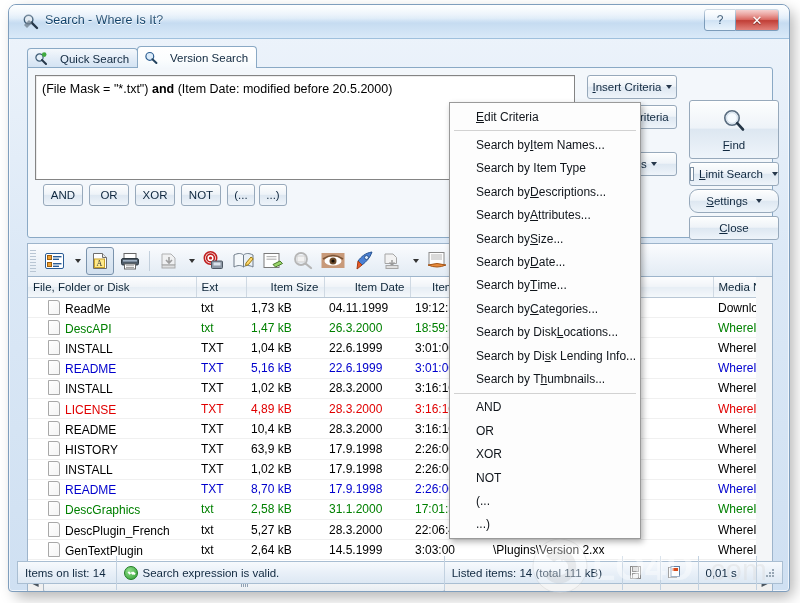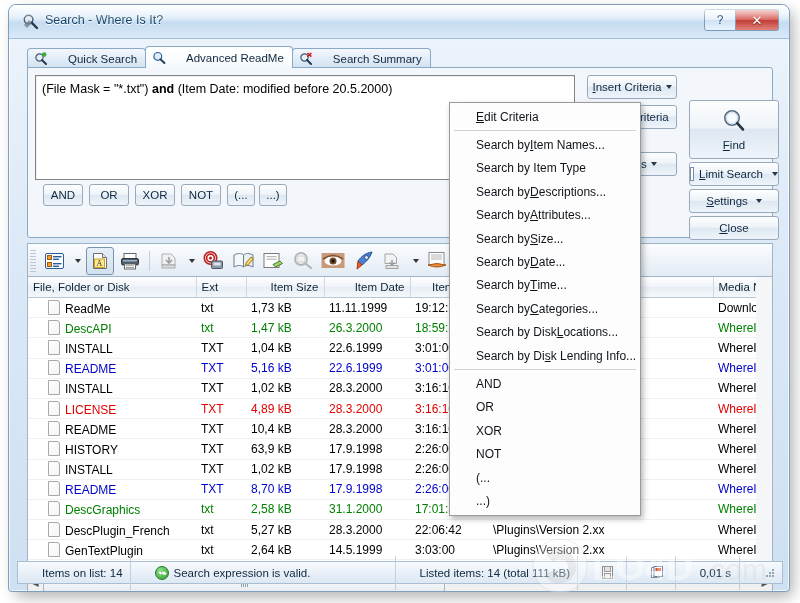--- a/index.html
+++ b/index.html
@@ -39,21 +39,21 @@
   .capbtn.help{border-radius:3px 0 0 3px;
       background:linear-gradient(180deg,#fbfdff 0%,#e3eefa 50%,#cfe2f4 51%,#e9f3fc 100%);}
   .capbtn.close{border-radius:0 3px 3px 0;border-left:none;width:42px;color:#fff;
       font-weight:bold;font-size:13px;
       background:linear-gradient(180deg,#e88b86 0%,#d65b53 48%,#bf3a32 50%,#e2827b 100%);
       text-shadow:0 1px 1px rgba(0,0,0,.45);}
   
   #client{position:relative;height:552px;padding:0;}
   
   #tabstrip{position:absolute;left:18px;top:8px;height:21px;display:flex;align-items:flex-end;}
-  .tab{height:19px;margin-right:-1px;padding:0 8px 0 6px;display:flex;align-items:center;gap:20px;
+  .tab{height:19px;margin-right:-1px;padding:0 8px 0 6px;display:flex;align-items:center;gap:12px;
        border:1px solid #8aa9c5;border-bottom:none;border-radius:4px 4px 0 0;
        background:linear-gradient(180deg,#f4f8fc 0%,#e2ecf7 50%,#d2e2f2 100%);
        font-size:11.5px;color:#10283f;cursor:default;white-space:nowrap;}
   .tab.active{height:21px;background:#f5f8fb;border-color:#8aa9c5;position:relative;z-index:3;
        background:linear-gradient(180deg,#ffffff 0%,#fbfdfe 60%,#f3f8fc 100%);}
   .tabico{width:14px;height:13px;position:relative;display:inline-block;}
   #tabpanelframe{position:absolute;left:18px;top:28px;width:744px;height:169px;
        border:1px solid #8aa9c5;background:#f3f7fb;border-radius:0 3px 3px 3px;}
   
   #criteriaBox{position:absolute;left:26px;top:36px;width:538px;height:103px;
@@ -66,21 +66,21 @@
       cursor:default;box-shadow:0 1px 0 rgba(255,255,255,.8) inset;white-space:nowrap;}
   u{text-decoration:underline;}
   #insertCriteriaBtn{position:absolute;left:578px;top:36px;width:88px;height:22px;}
   #deleteCriteriaBtn{position:absolute;left:578px;top:66px;width:88px;height:22px;}
   #optionsBtn{position:absolute;left:578px;top:113px;width:88px;height:22px;}
   .opbtn{position:absolute;top:145px;height:20px;}
   
   #findBtn{position:absolute;left:680px;top:61px;width:88px;height:57px;
       flex-direction:column;gap:2px;}
   #limitBtn{position:absolute;left:680px;top:123px;width:88px;height:22px;gap:5px;}
-  #settingsBtn{position:absolute;left:680px;top:150px;width:88px;height:22px;gap:4px;}
+  #settingsBtn{position:absolute;left:680px;top:150px;width:88px;height:22px;gap:4px;border-radius:9px;}
   #closeBtn{position:absolute;left:680px;top:177px;width:88px;height:22px;}
   .chk{width:12px;height:12px;border:1px solid #7b8ea1;background:#fff;display:inline-block;}
   .caret{width:0;height:0;border-left:3.5px solid transparent;border-right:3.5px solid transparent;
       border-top:4px solid #25374a;display:inline-block;margin-left:4px;}
   
   #toolbar{position:absolute;left:18px;top:204px;width:744px;height:33px;
      background:linear-gradient(180deg,#fbfcfe 0%,#eef3f9 50%,#e2ebf4 100%);
      border:1px solid #9db4cb;border-bottom:none;display:flex;align-items:center;}
   .grip{width:6px;height:22px;margin:0 3px 0 2px;
      background:repeating-linear-gradient(180deg,#b9c6d4 0 1px,transparent 1px 3px);}
@@ -113,21 +113,21 @@
   .sbarrow{width:15px;height:15px;display:flex;align-items:center;justify-content:center;
      font-size:8px;color:#4a5560;}
   #hthumb{height:14px;margin:0 0 0 0;width:400px;border:1px solid #a9b6c3;border-radius:2px;
      background:linear-gradient(180deg,#fdfdfd,#e8edf2);display:flex;align-items:center;justify-content:center;}
   .thumbgrip{width:7px;height:7px;background:repeating-linear-gradient(90deg,#8fa0b1 0 1px,transparent 1px 2px);}
   #vscrollbar{position:absolute;right:0;top:0;width:16px;height:100%;background:#f4f6f8;}
   
   #statusbar{position:absolute;left:8px;top:556px;width:764px;height:21px;
      background:linear-gradient(180deg,#f7fafd 0%,#e9f0f8 50%,#dde8f3 100%);
      border:1px solid #a9bed2;display:flex;align-items:center;font-size:11.5px;color:#10283f;}
-  .spanel{height:34px;display:flex;align-items:center;padding:0 7px;border-right:1px solid #c2d1e0;gap:5px;white-space:nowrap;margin-left:17px;}
+  .spanel{height:34px;display:flex;align-items:center;padding:0 7px;border-right:1px solid #c2d1e0;gap:5px;white-space:nowrap;}
   .okico{width:12px;height:12px;border-radius:50%;background:radial-gradient(circle at 35% 30%,#8ede8a,#2f9e32);
      border:1px solid #1d7a20;position:relative;}
   .okico:after{content:"";position:absolute;left:3px;top:5.5px;width:3px;height:1.5px;background:#fff;
      transform:rotate(45deg);box-shadow:2.5px -2px 0 0 #fff,3.5px -3px 0 0 #fff;}
   
   #menu{position:absolute;left:440px;top:97px;width:190px;
      background:#fdfdfd;border:1px solid #9a9a9a;
      box-shadow:2px 3px 6px rgba(0,0,0,.3);z-index:50;padding:2px 0;}
   .mi{height:23.4px;display:flex;align-items:center;padding:0 8px 0 26px;font-size:12px;color:#10151b;
      cursor:default;white-space:nowrap;}
@@ -171,31 +171,21 @@
           </span>
           <span>Quick Search</span>
         </div>
         <div class="tab active">
           <span class="tabico">
             <svg width="14" height="13" viewBox="0 0 14 13">
               <circle cx="5.8" cy="5.4" r="3.9" fill="#dcecfa" stroke="#2e5f92" stroke-width="1.2"></circle>
               <line x1="8.4" y1="8.2" x2="12.4" y2="12" stroke="#24435f" stroke-width="2" stroke-linecap="round"></line>
             </svg>
           </span>
-          <span>Advanced ReadMe</span>
-        </div>
-        <div class="tab">
-          <span class="tabico">
-            <svg width="14" height="13" viewBox="0 0 14 13">
-              <circle cx="5.5" cy="5.5" r="3.6" fill="#e6f0f8" stroke="#3c5a74" stroke-width="1.2"></circle>
-              <line x1="8" y1="8" x2="12" y2="12" stroke="#26384a" stroke-width="2" stroke-linecap="round"></line>
-              <path d="M8.4 1 L12.4 4.6 M12.4 1 L8.4 4.6" stroke="#d02020" stroke-width="1.6"></path>
-            </svg>
-          </span>
-          <span>Search Summary</span>
+          <span>Version Search</span>
         </div>
       </div>
 
       <div id="tabpanelframe"></div>
 
       <div id="criteriaBox">
         <div id="criteriaText">
           <span>(File Mask = "*.txt") </span><b>and</b><span> (Item Date: modified before 20.5.2000)</span>
         </div>
       </div>
@@ -388,21 +378,21 @@
               <th class="r">Item Time</th>
               <th>Folder</th>
               <th>Media Name</th>
             </tr>
           </thead>
           <tbody id="tbody">
               <tr style="color: rgb(0, 0, 0);">
                 <td><span class="fileico"></span>ReadMe</td>
                 <td>txt</td>
                 <td class="r">1,73 kB</td>
-                <td class="r">11.11.1999</td>
+                <td class="r">04.11.1999</td>
                 <td class="r">19:12:50</td>
                 <td>\UnRarOC</td>
                 <td>DownloadSamples</td>
               </tr>
               <tr style="color: rgb(0, 128, 0);">
                 <td><span class="fileico"></span>DescAPI</td>
                 <td>txt</td>
                 <td class="r">1,47 kB</td>
                 <td class="r">26.3.2000</td>
                 <td class="r">18:59:30</td>
@@ -574,20 +564,21 @@
           <div class="mi">Search by <u>I</u>tem Names...</div>
           <div class="mi">Search by Item Type</div>
           <div class="mi">Search by <u>D</u>escriptions...</div>
           <div class="mi">Search by <u>A</u>ttributes...</div>
           <div class="mi">Search by <u>S</u>ize...</div>
           <div class="mi">Search by <u>D</u>ate...</div>
           <div class="mi">Search by <u>T</u>ime...</div>
           <div class="mi">Search by <u>C</u>ategories...</div>
           <div class="mi">Search by Disk <u>L</u>ocations...</div>
           <div class="mi">Search by Di<u>s</u>k Lending Info...</div>
+          <div class="mi">Search by T<u>h</u>umbnails...</div>
           <div class="msep"></div>
           <div class="mi">AND</div>
           <div class="mi">OR</div>
           <div class="mi">XOR</div>
           <div class="mi">NOT</div>
           <div class="mi">(...</div>
           <div class="mi">...)</div>
         </div>
     </div>
 

